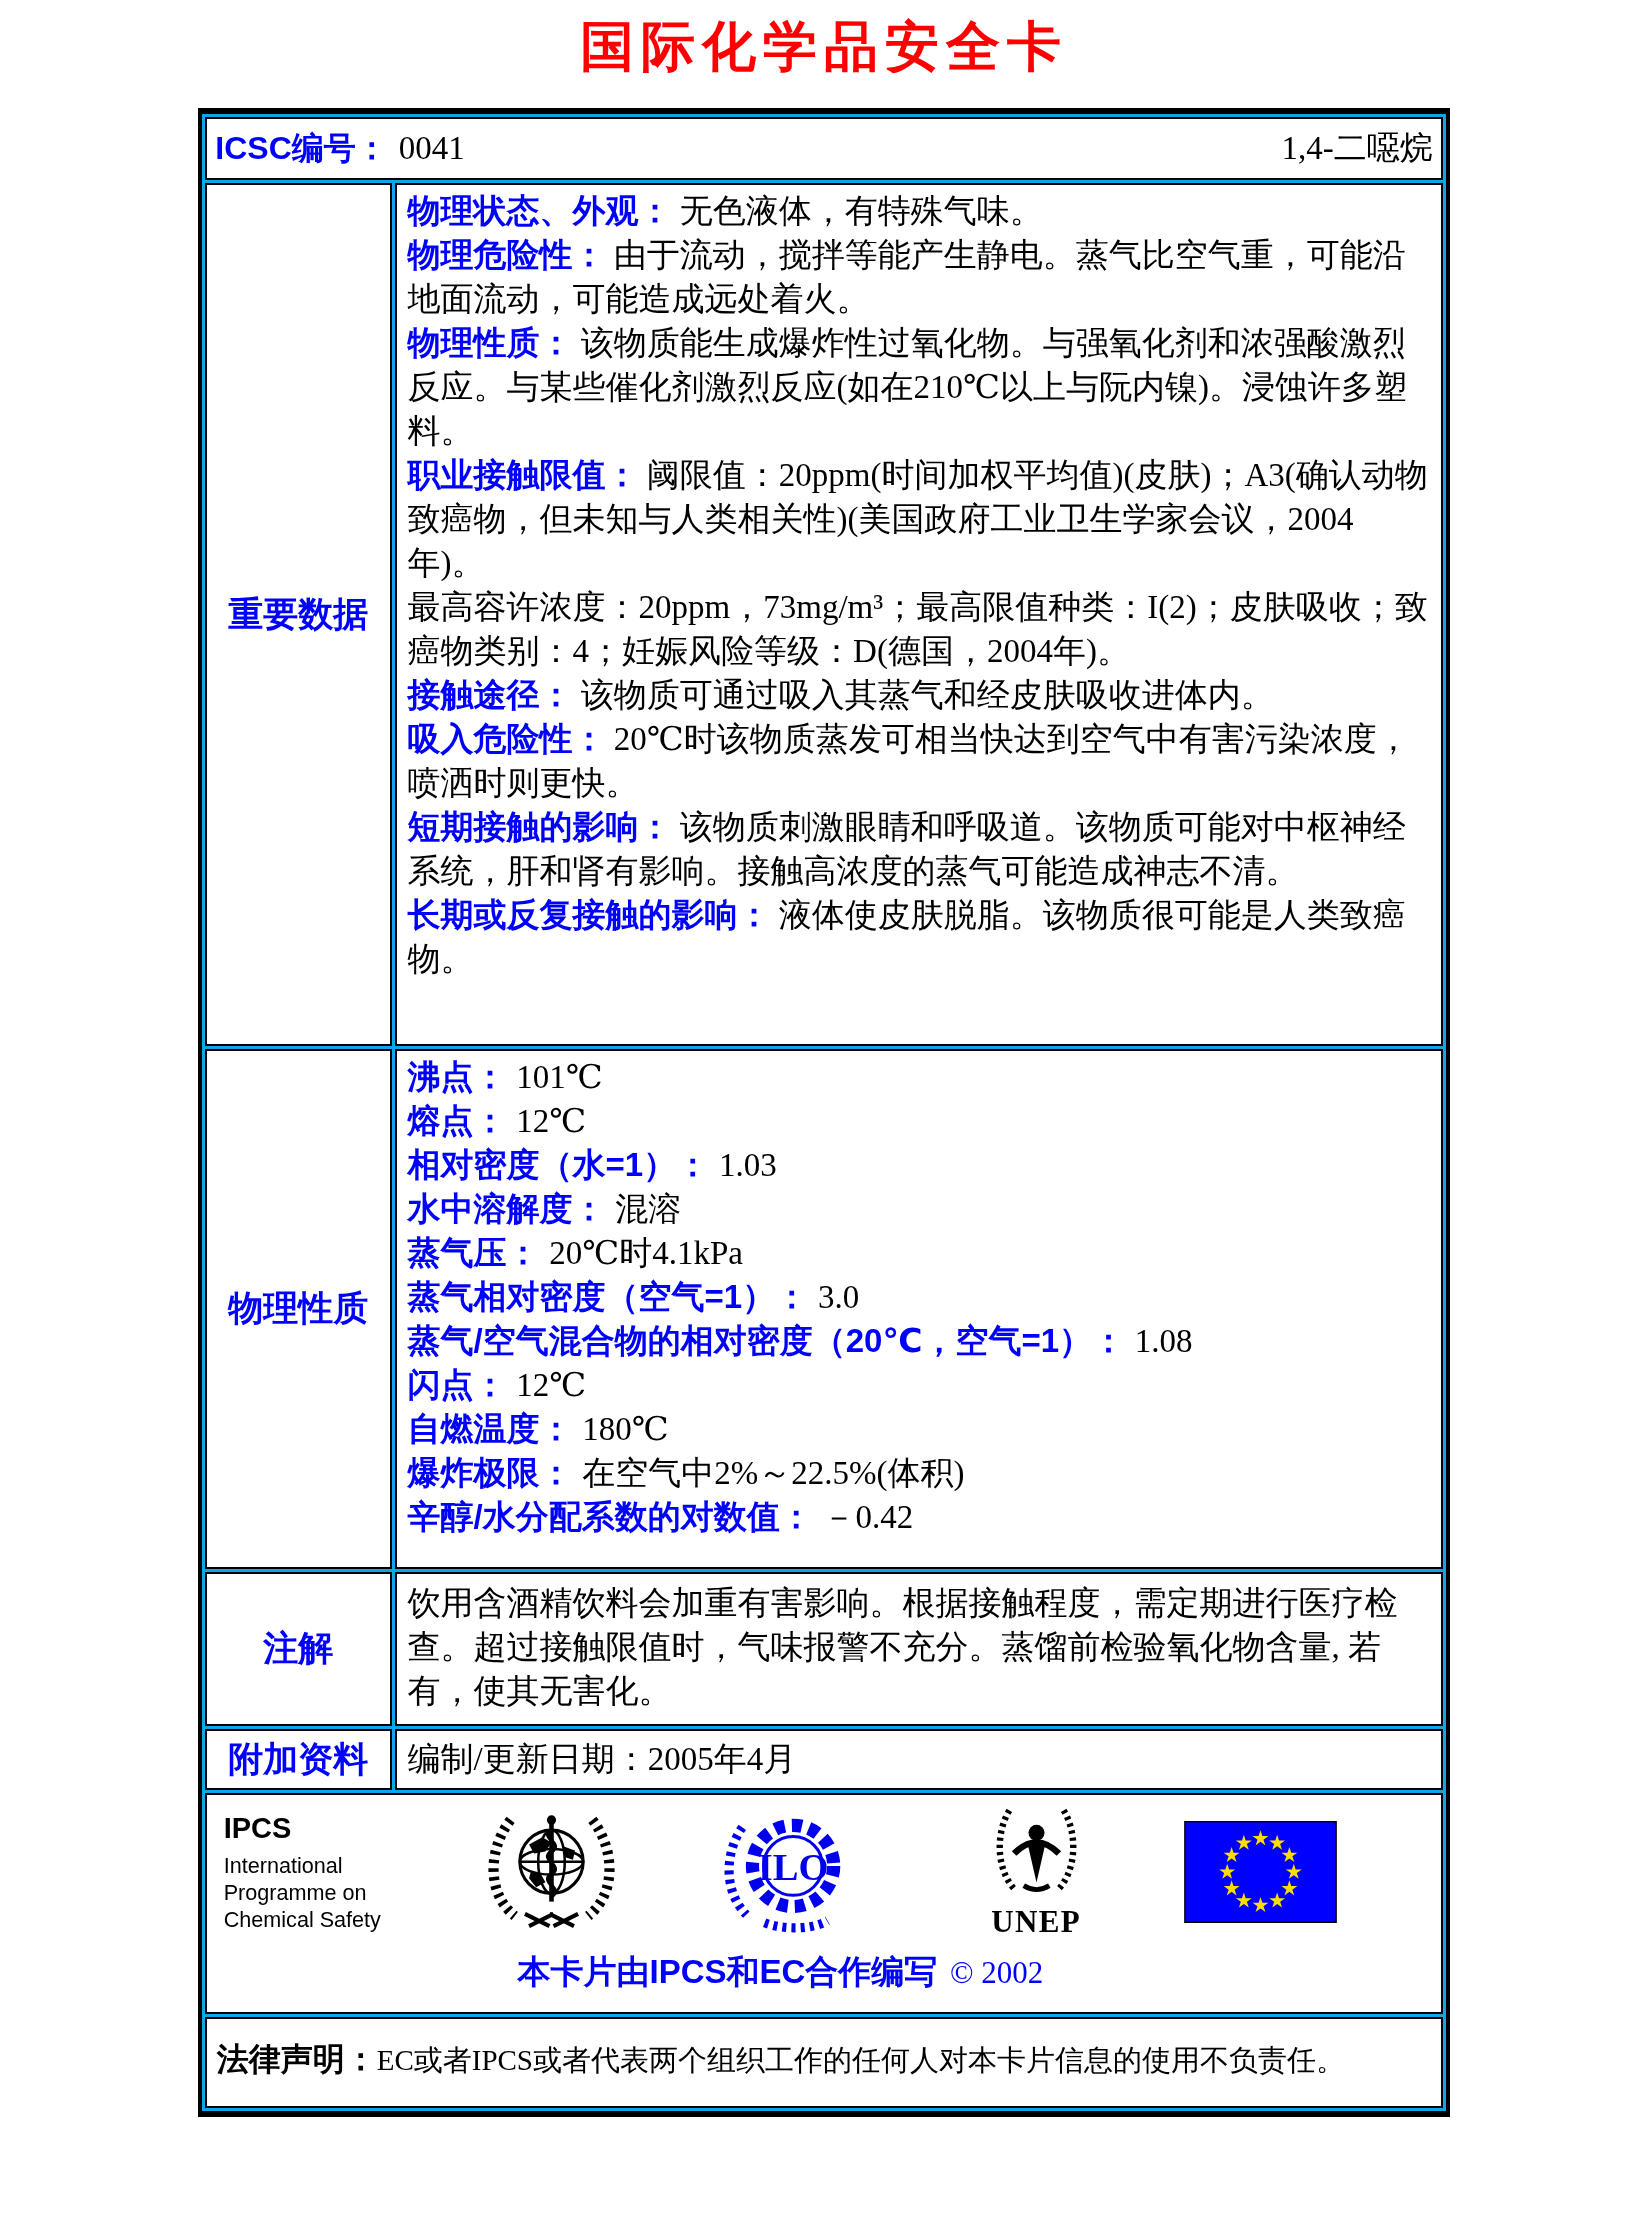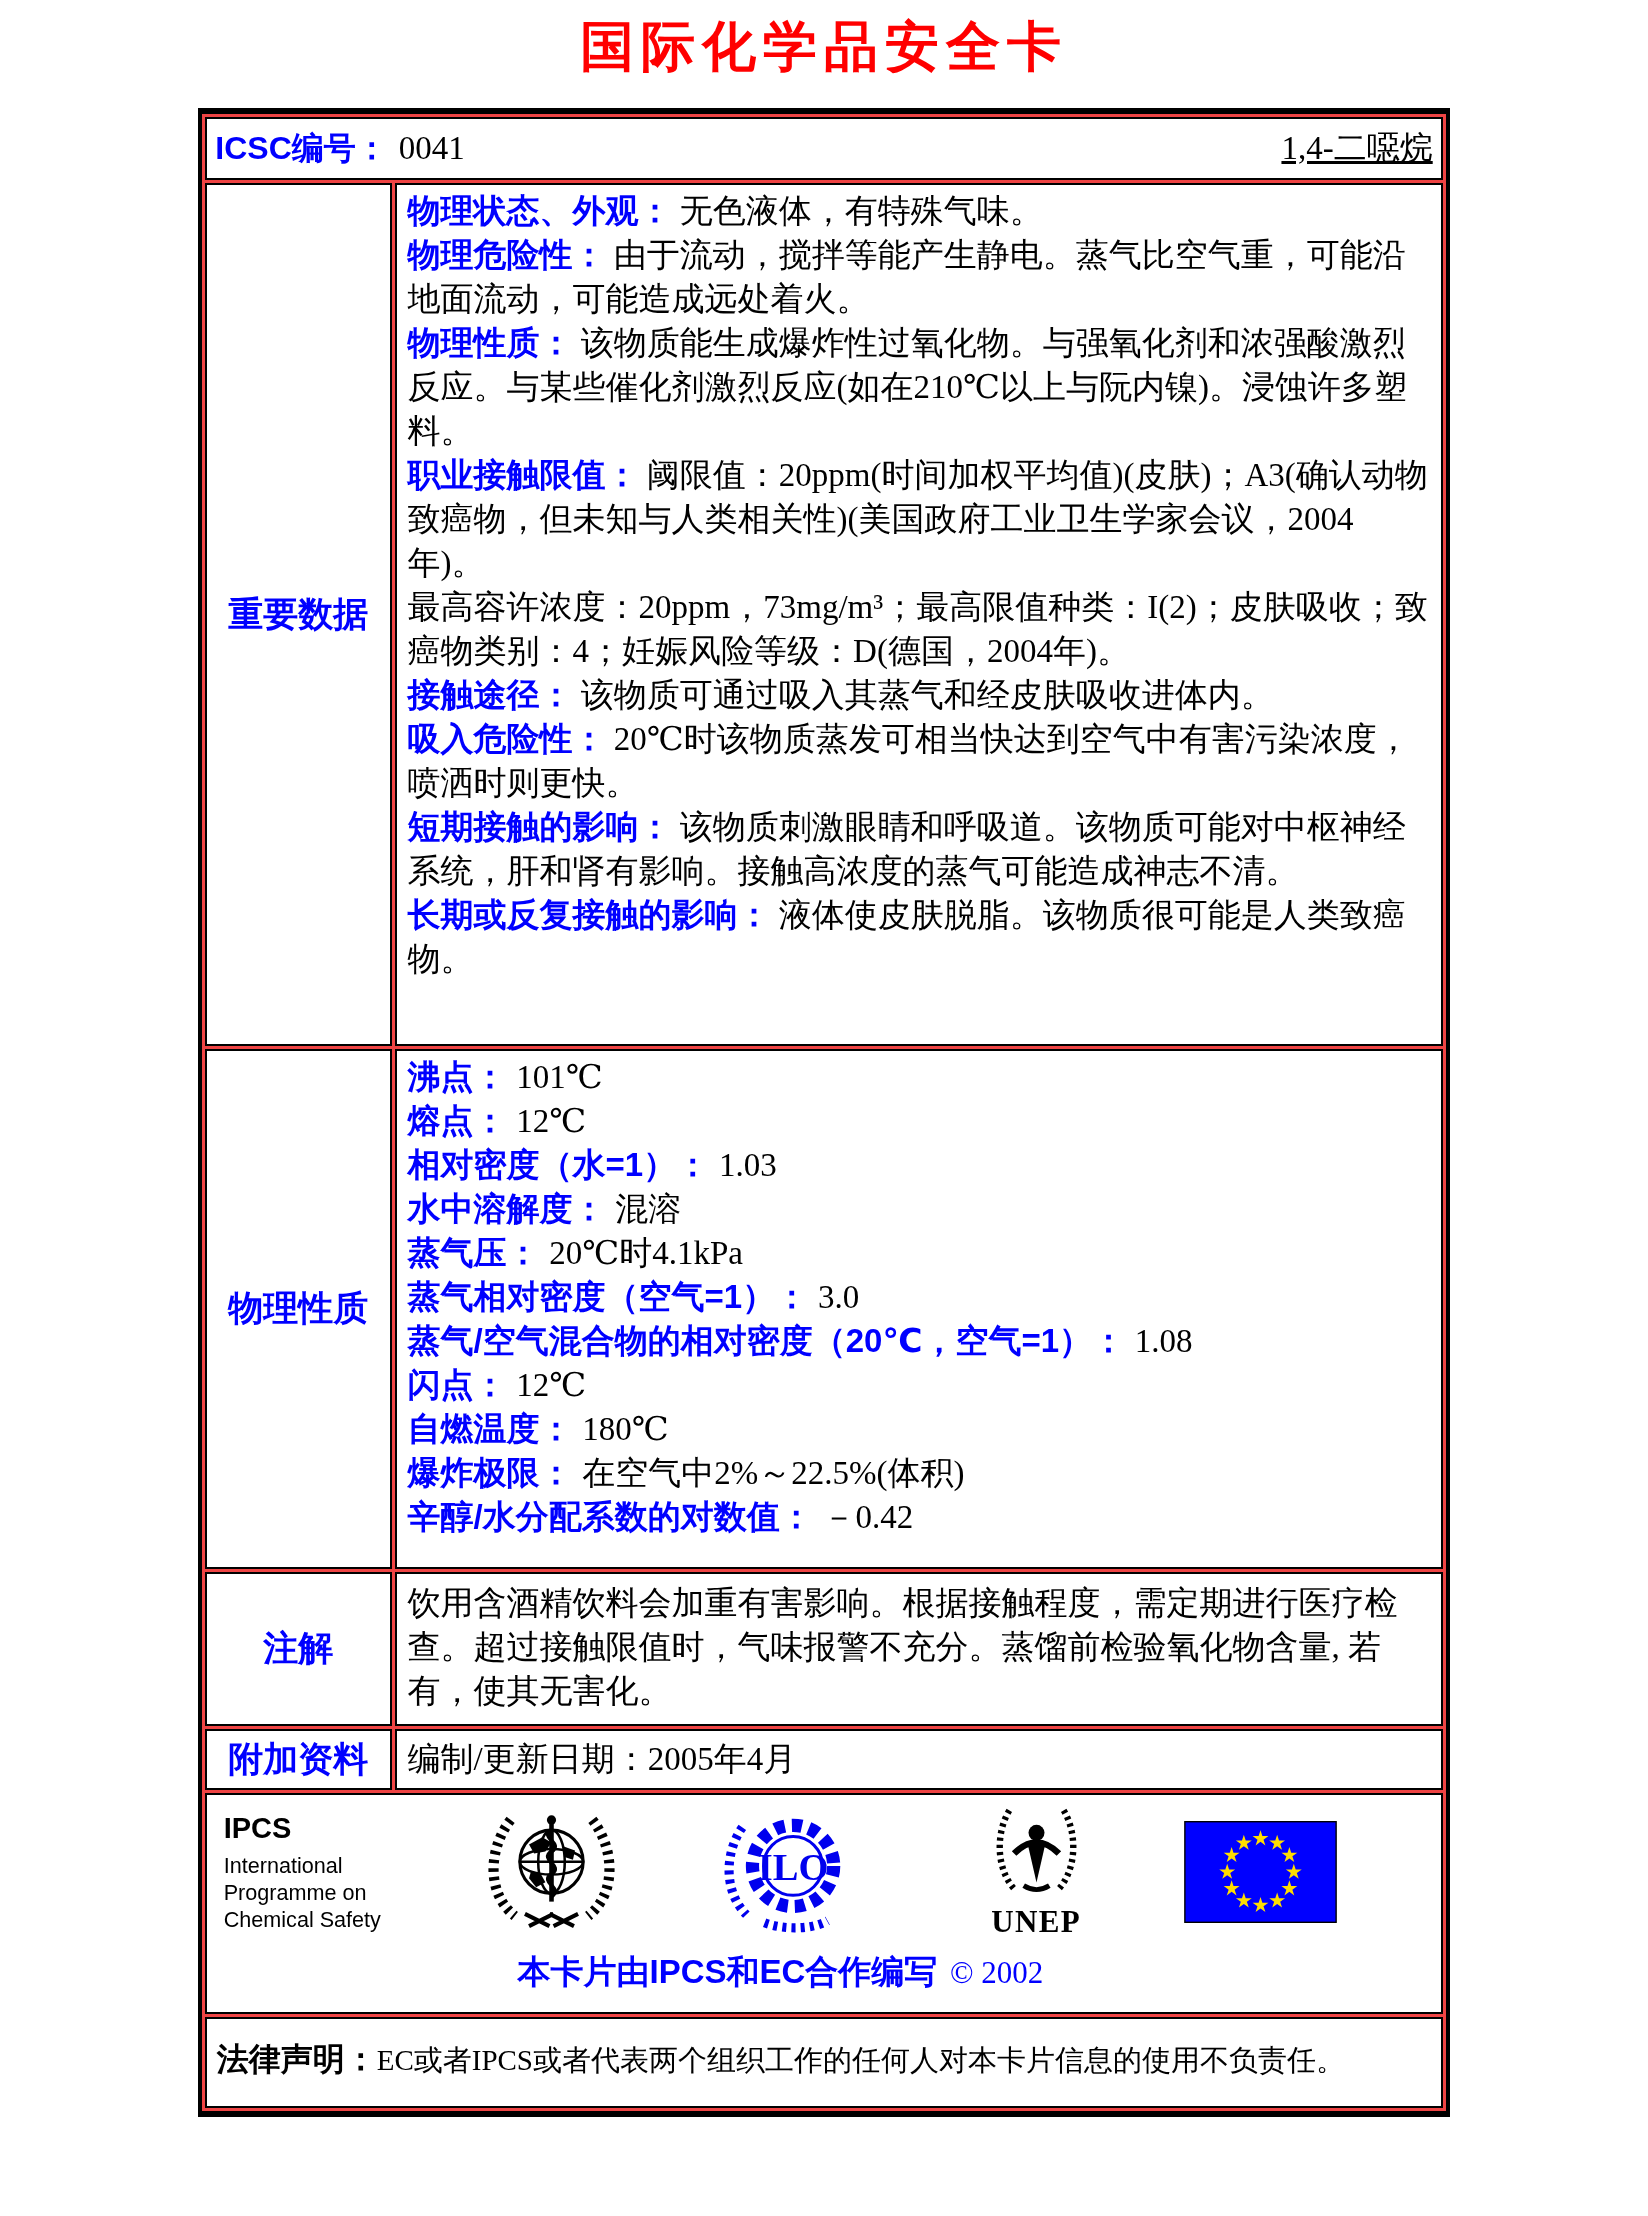--- a/index.html
+++ b/index.html
@@ -8,38 +8,38 @@
     font-family:"Liberation Serif","DejaVu Serif",serif;color:#000;
   }
   .doc-title{
     padding-top:11px;text-align:center;
     font-family:"Liberation Serif","DejaVu Serif",serif;
     font-size:54px;font-weight:bold;color:#ff0000;letter-spacing:7px;
   }
   .card-border{
     width:1252px;margin:23.6px auto 0 auto;
     border:6.3px solid #000;border-left-width:4.2px;border-right-width:4.2px;
-    background:#ef4444;box-sizing:border-box;
+    background:#0ea5e9;box-sizing:border-box;
   }
   table.card{
     width:100%;border-collapse:separate;border-spacing:3.5px;
   }
   table.card td{
     border:2.1px solid #000;vertical-align:top;background:#fff;
   }
   
   .hdr-cell{padding:7px 8.3px;}
   .hdr-flex{display:flex;justify-content:space-between;align-items:baseline;}
   .blue-label{
     color:#0000ff;font-weight:bold;
     font-family:"Liberation Sans","DejaVu Sans",sans-serif;
   }
   .hdr-left{font-size:32px;}
   .hdr-num{font-size:33px;margin-left:11px;}
-  .hdr-name{font-size:33px;text-decoration:underline;}
+  .hdr-name{font-size:33px;}
   
   .rowlabel{
     width:177px;text-align:center;vertical-align:middle !important;
     color:#0000ff;font-weight:bold;font-size:35px;
     font-family:Liberation Sans, sans-serif;
     padding:4.2px 2.8px;
   }
   
   .content{
     padding:4.2px 11px;font-size:33px;line-height:44px;

